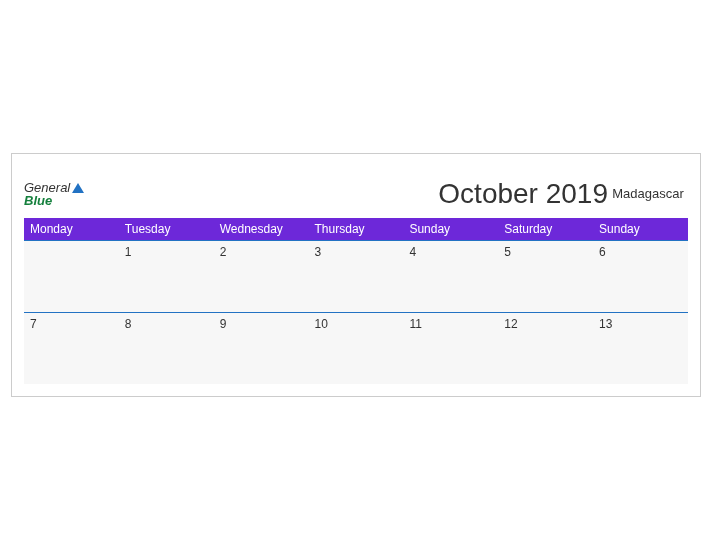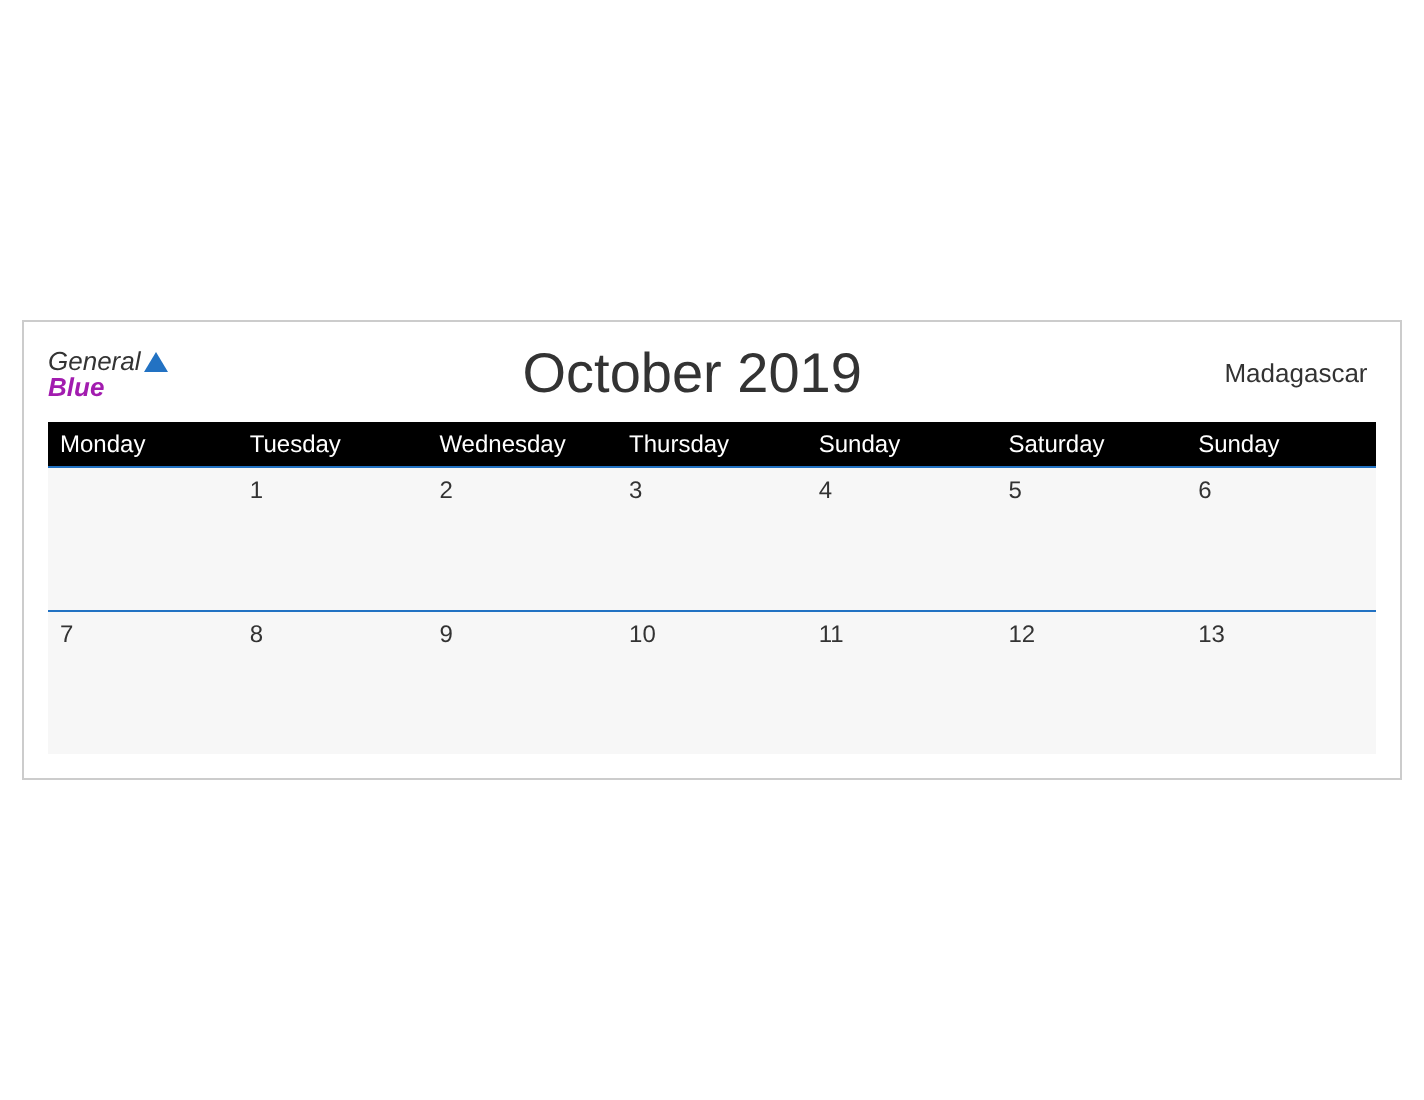--- a/index.html
+++ b/index.html
@@ -9,73 +9,73 @@
       background: #fff;
       font-family: Arial, sans-serif;
       display: flex;
       justify-content: center;
       align-items: center;
     }
     .calendar-container {
       width: 690px;
       background: #fff;
       border: 1px solid #ccc;
-      padding: 10px 12px 12px;
+      padding: 24px 12px 12px;
     }
     .header {
       display: flex;
       align-items: center;
       justify-content: space-between;
       margin-bottom: 8px;
     }
     .logo {
       display: flex;
       flex-direction: column;
       line-height: 1;
     }
     .logo-general {
       font-size: 13px;
       color: #333;
       font-style: italic;
     }
     .logo-blue {
       font-size: 13px;
-      color: #a21caf;
+      color: #15803d;
       font-style: italic;
       font-weight: bold;
     }
     .logo-icon {
       display: inline-block;
       width: 0;
       height: 0;
       border-left: 6px solid transparent;
       border-right: 6px solid transparent;
       border-bottom: 10px solid #2272c3;
       margin-left: 2px;
       vertical-align: middle;
     }
     .month-title {
       font-size: 28px;
       color: #333;
       font-weight: normal;
-      text-align: center;
+      text-align: right;
       flex: 1;
     }
     .country {
       font-size: 13px;
       color: #333;
       text-align: center;
       min-width: 80px;
     }
     .calendar-grid {
       width: 100%;
       border-collapse: collapse;
     }
     .calendar-grid th {
-      background: #000000;
+      background: #6d28d9;
       color: #fff;
       font-size: 12px;
       font-weight: normal;
       text-align: left;
       padding: 4px 6px;
       border: none;
     }
     .calendar-grid td {
       border-top: 1.5px solid #2272c3;
       vertical-align: top;

